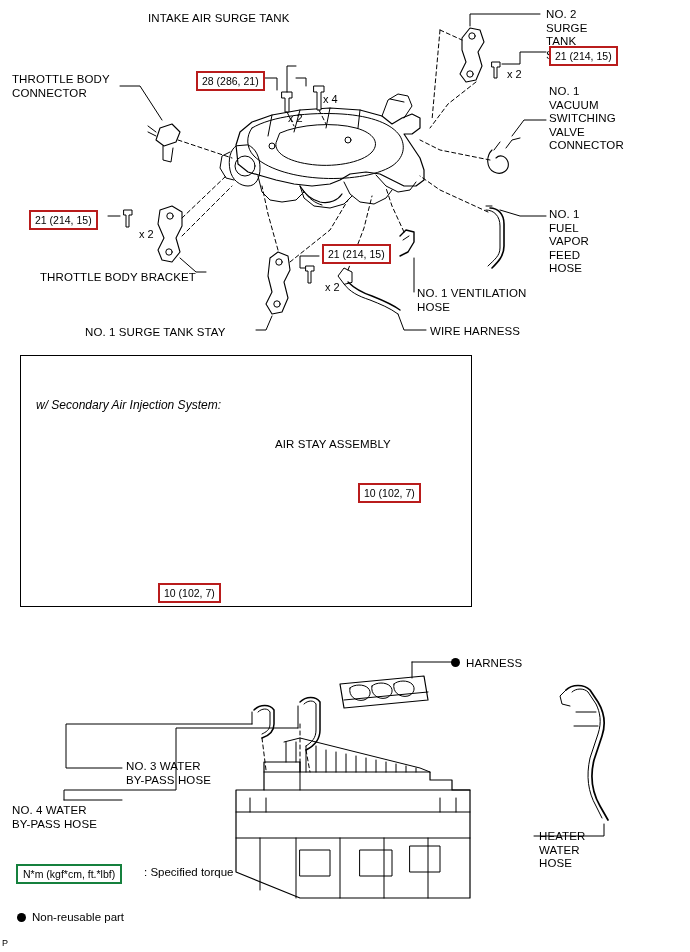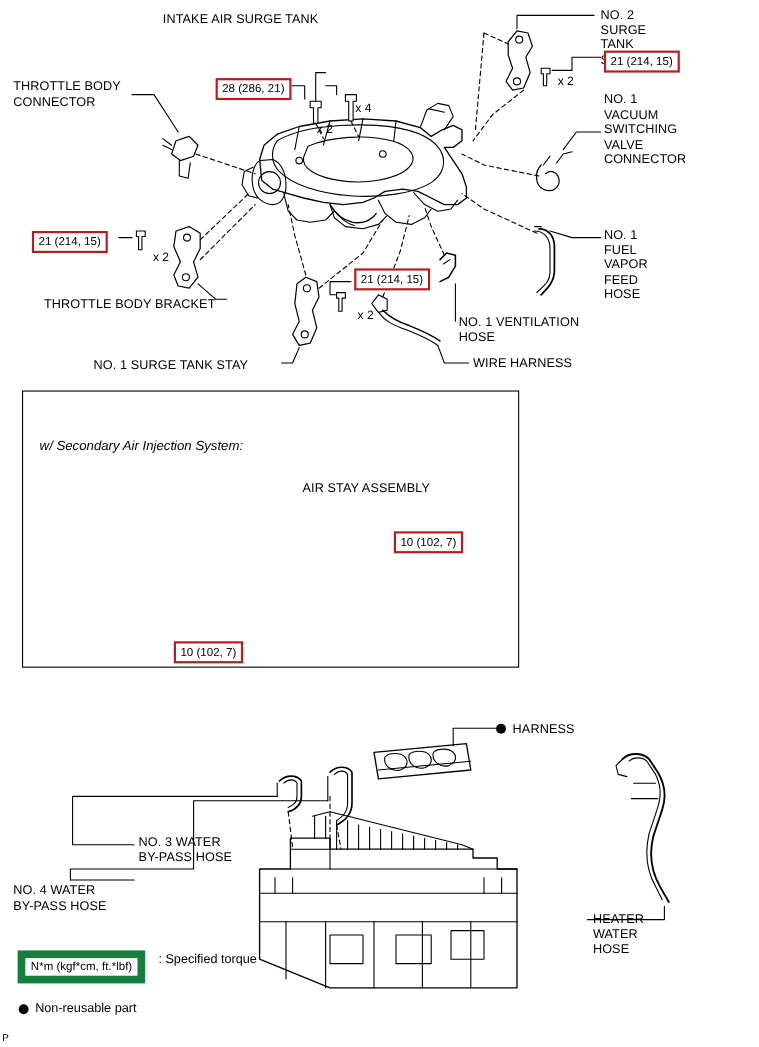--- a/index.html
+++ b/index.html
@@ -50,21 +50,21 @@
     background: #fff;
   }
   .panel-title {
     position: absolute;
     font-size: 12px;
     font-style: italic;
     white-space: nowrap;
   }
   .legend-box {
     position: absolute;
-    border: 7px solid #15803d;
+    border: 2px solid #15803d;
     font-size: 10.5px;
     padding: 2px 5px;
     background: #fff;
     white-space: nowrap;
   }
   .legend-text {
     position: absolute;
     font-size: 11.5px;
     white-space: nowrap;
   }

